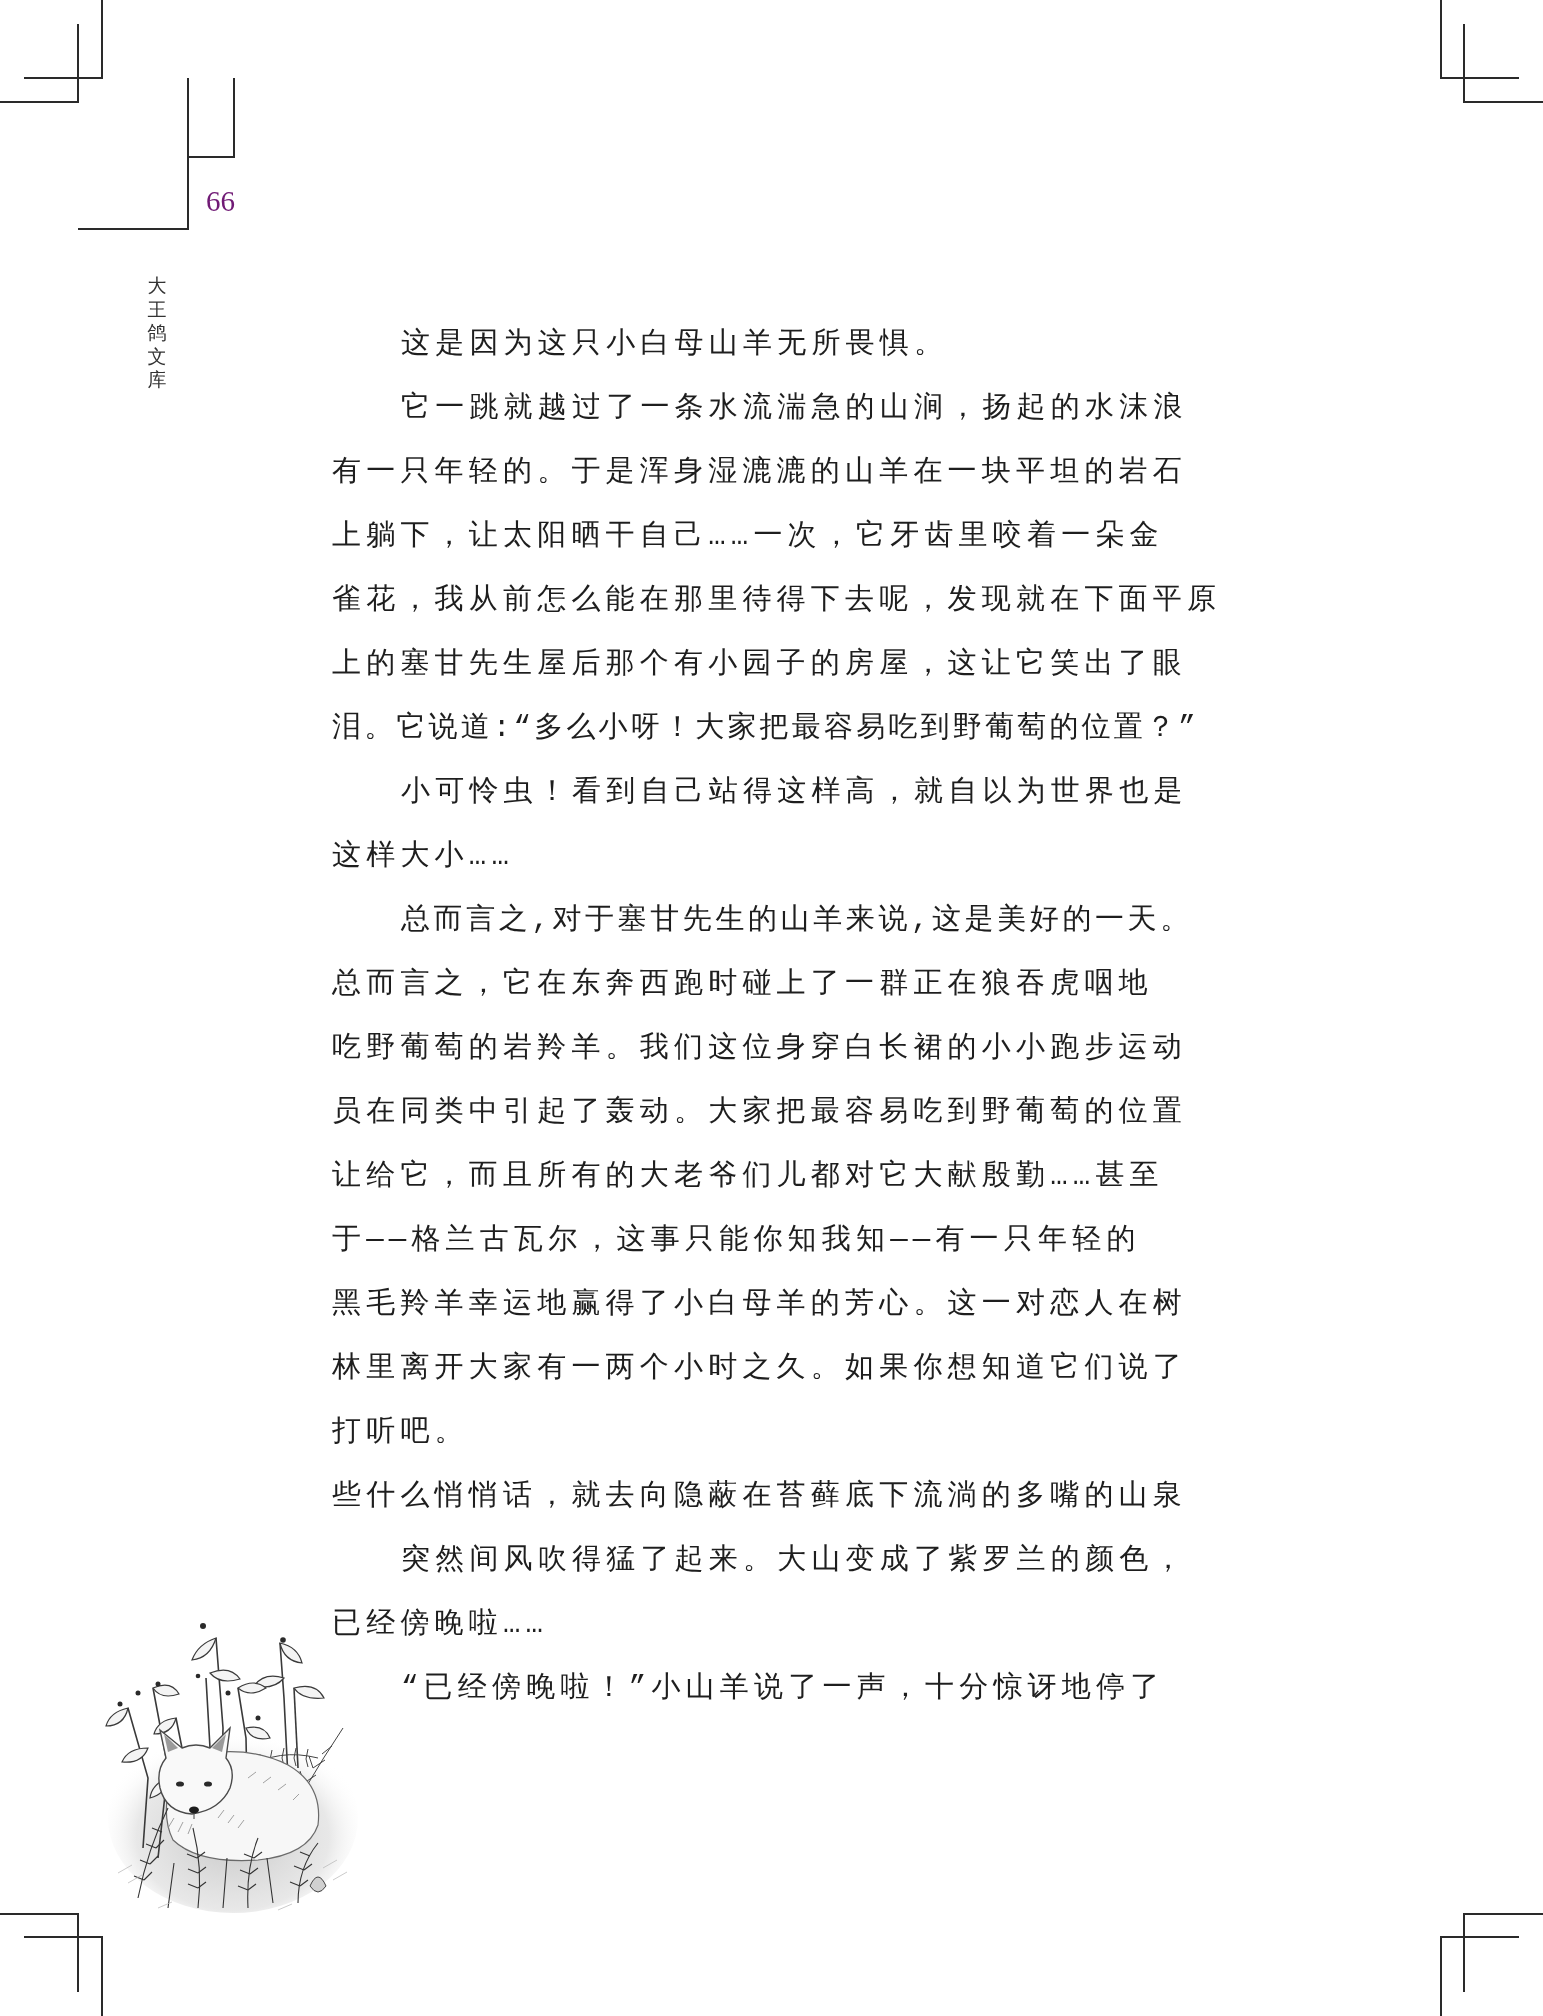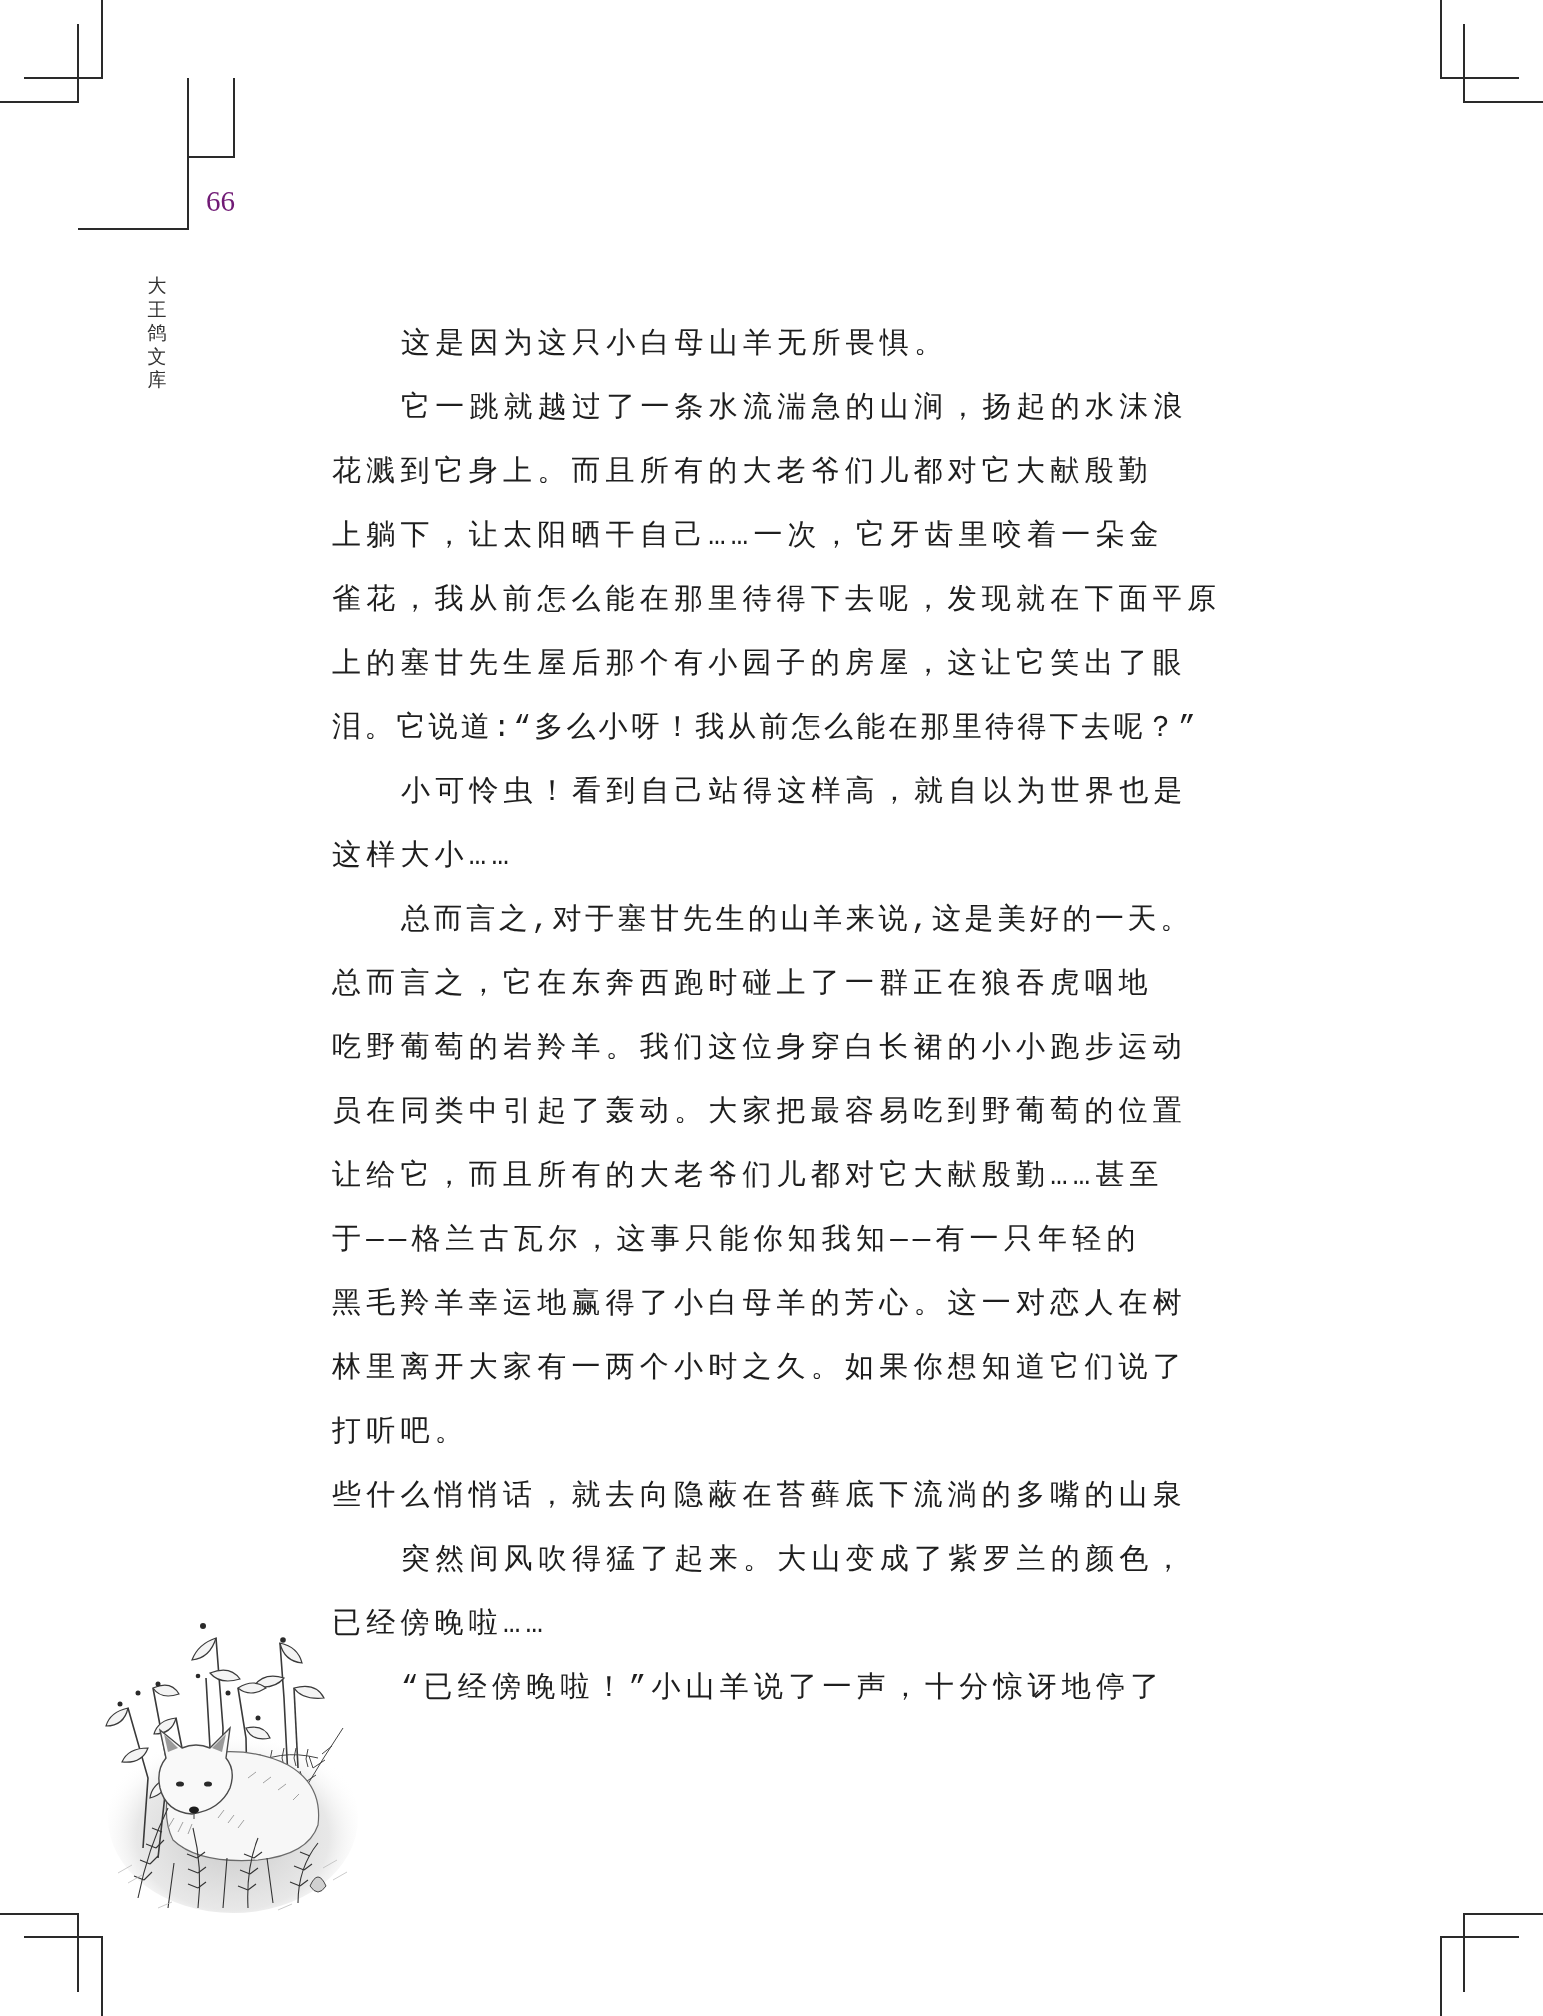--- a/index.html
+++ b/index.html
@@ -109,25 +109,25 @@
   <span>大</span>
   <span>王</span>
   <span>鸽</span>
   <span>文</span>
   <span>库</span>
 </div>
 
 <div class="body-text">
   <span class="line indent">这是因为这只小白母山羊无所畏惧。</span>
   <span class="line indent">它一跳就越过了一条水流湍急的山涧，扬起的水沫浪</span>
-  <span class="line">花溅到它身上。而且所有的大老爷们儿都对它大献殷勤</span>
+  <span class="line">有一只年轻的。于是浑身湿漉漉的山羊在一块平坦的岩石</span>
   <span class="line">上躺下，让太阳晒干自己……一次，它牙齿里咬着一朵金</span>
   <span class="line">雀花，我从前怎么能在那里待得下去呢，发现就在下面平原</span>
   <span class="line">上的塞甘先生屋后那个有小园子的房屋，这让它笑出了眼</span>
-  <span class="line" style="letter-spacing:3.2px;">泪。它说道:“多么小呀！我从前怎么能在那里待得下去呢？”</span>
+  <span class="line" style="letter-spacing:3.2px;">泪。它说道:“多么小呀！大家把最容易吃到野葡萄的位置？”</span>
   <span class="line indent">小可怜虫！看到自己站得这样高，就自以为世界也是</span>
   <span class="line">这样大小……</span>
   <span class="line indent" style="letter-spacing:3.6px;">总而言之,对于塞甘先生的山羊来说,这是美好的一天。</span>
   <span class="line">总而言之，它在东奔西跑时碰上了一群正在狼吞虎咽地</span>
   <span class="line">吃野葡萄的岩羚羊。我们这位身穿白长裙的小小跑步运动</span>
   <span class="line">员在同类中引起了轰动。大家把最容易吃到野葡萄的位置</span>
   <span class="line">让给它，而且所有的大老爷们儿都对它大献殷勤……甚至</span>
   <span class="line">于——格兰古瓦尔，这事只能你知我知——有一只年轻的</span>
   <span class="line">黑毛羚羊幸运地赢得了小白母羊的芳心。这一对恋人在树</span>
   <span class="line">林里离开大家有一两个小时之久。如果你想知道它们说了</span>

